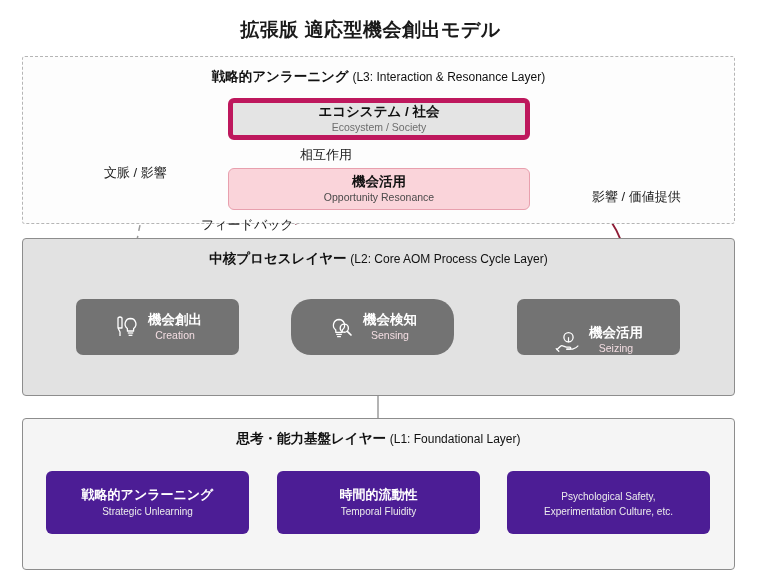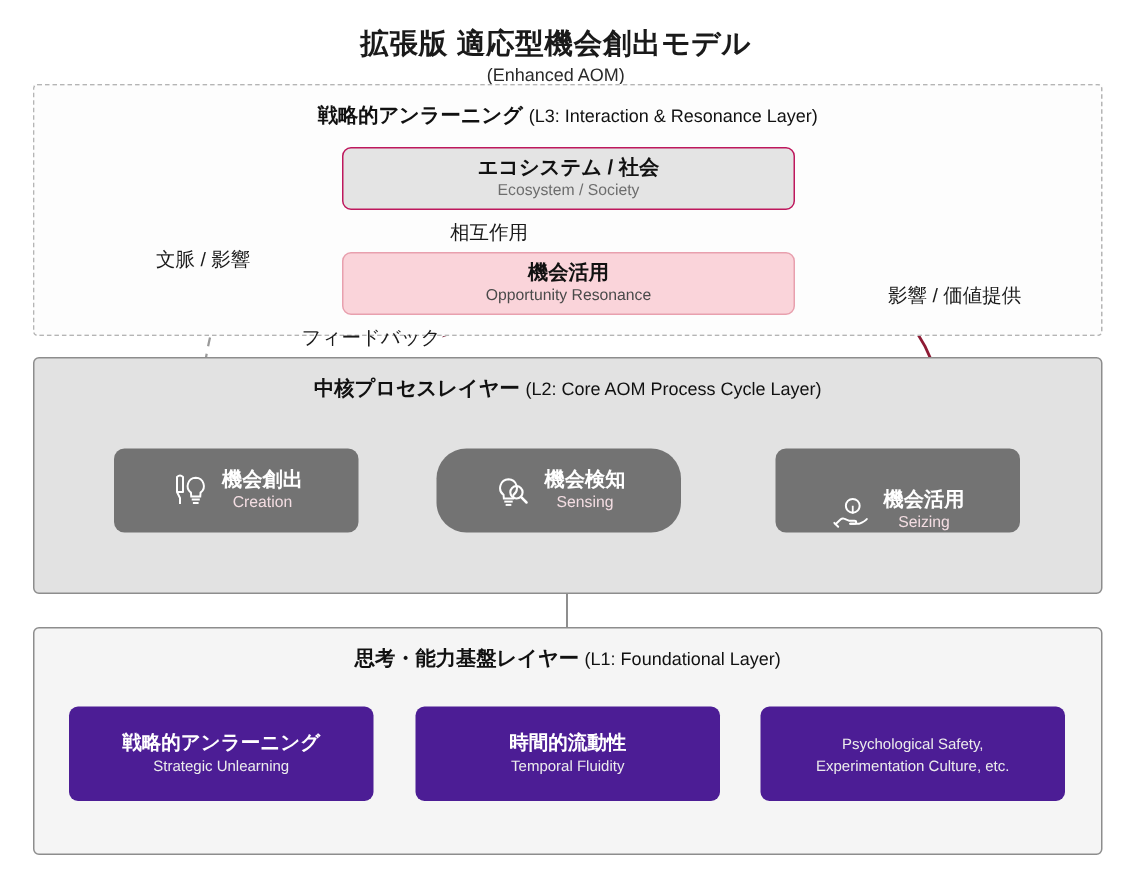--- a/index.html
+++ b/index.html
@@ -23,21 +23,21 @@
                font-size:13.5px;font-weight:bold;color:#111;white-space:nowrap;}
   .layer-title .en{font-weight:normal;font-size:12px;}
 
   
   .box{position:absolute;box-sizing:border-box;border-radius:6px;
        display:flex;align-items:center;justify-content:center;text-align:center;}
   .box .ja{font-size:13.5px;font-weight:bold;line-height:1.25;}
   .box .en{font-size:10.5px;line-height:1.3;}
 
   #box-ecosystem{left:228px;top:98px;width:302px;height:42px;
-      background:#e4e4e4;border:1px solid #be185d;flex-direction:column;}
+      background:#e4e4e4;border:5px solid #be185d;flex-direction:column;}
   #box-ecosystem .ja{color:#111;}
   #box-ecosystem .en{color:#6d6d6d;}
 
   #box-resonance{left:228px;top:168px;width:302px;height:42px;
       background:#fad4da;border:1px solid #e8a0ae;flex-direction:column;}
   #box-resonance .ja{color:#111;}
   #box-resonance .en{color:#4a4a4a;}
 
   .proc{height:56px;background:#737373;border-radius:7px;color:#fff;
         display:flex;align-items:center;justify-content:center;gap:9px;
@@ -67,21 +67,20 @@
   #lbl-impact{left:592px;top:188px;}
 
   #svg-overlay{position:absolute;left:0;top:0;width:757px;height:587px;
                pointer-events:none;}
 </style>
 </head>
 <body>
 
 <div id="title-block">
   <div id="title-ja">拡張版 適応型機会創出モデル</div>
-  <div id="title-en">(Enhanced AOM)</div>
 </div>
 
 <svg id="svg-overlay" viewBox="0 0 757 587">
   <defs>
     <marker id="ah-gray" markerWidth="8" markerHeight="8" refX="6.4" refY="3" orient="auto">
       <path d="M0,0 L7,3 L0,6 z" fill="#6a6a6a"></path>
     </marker>
     <marker id="ah-gray2" markerWidth="9" markerHeight="9" refX="7" refY="3.2" orient="auto">
       <path d="M0,0 L7.5,3.2 L0,6.4 z" fill="#8c8c8c"></path>
     </marker>

